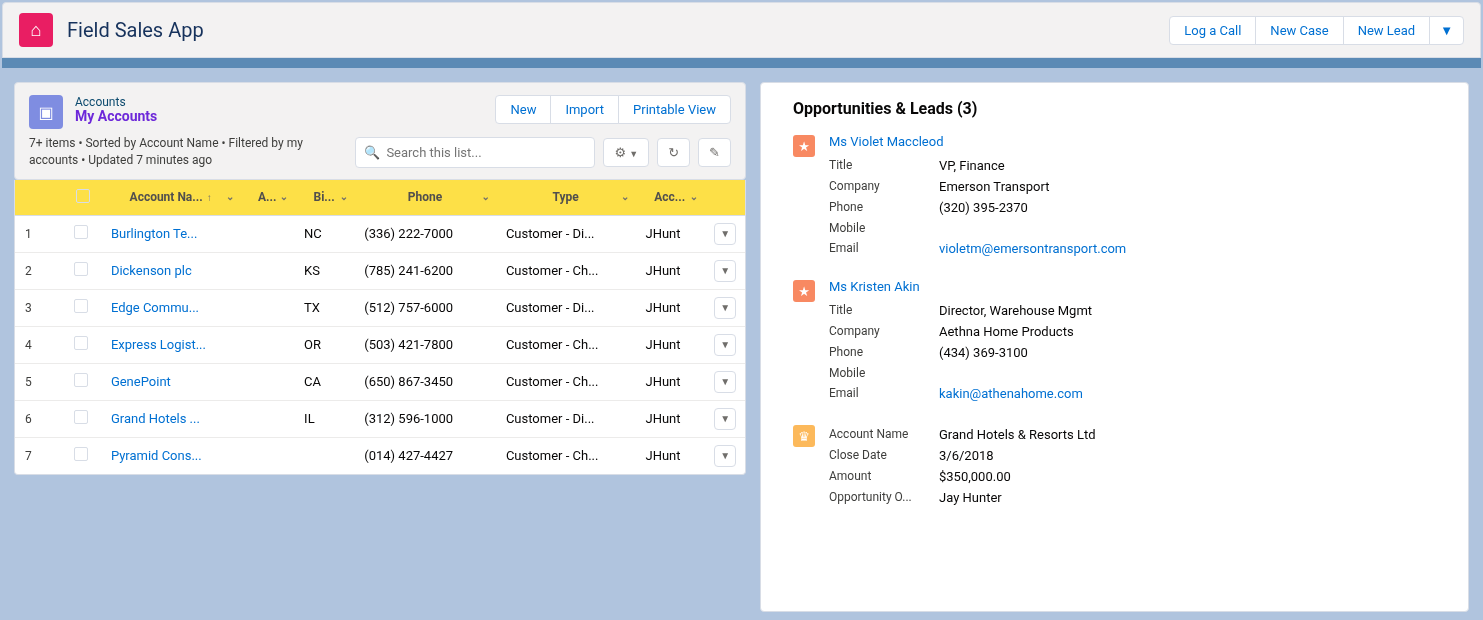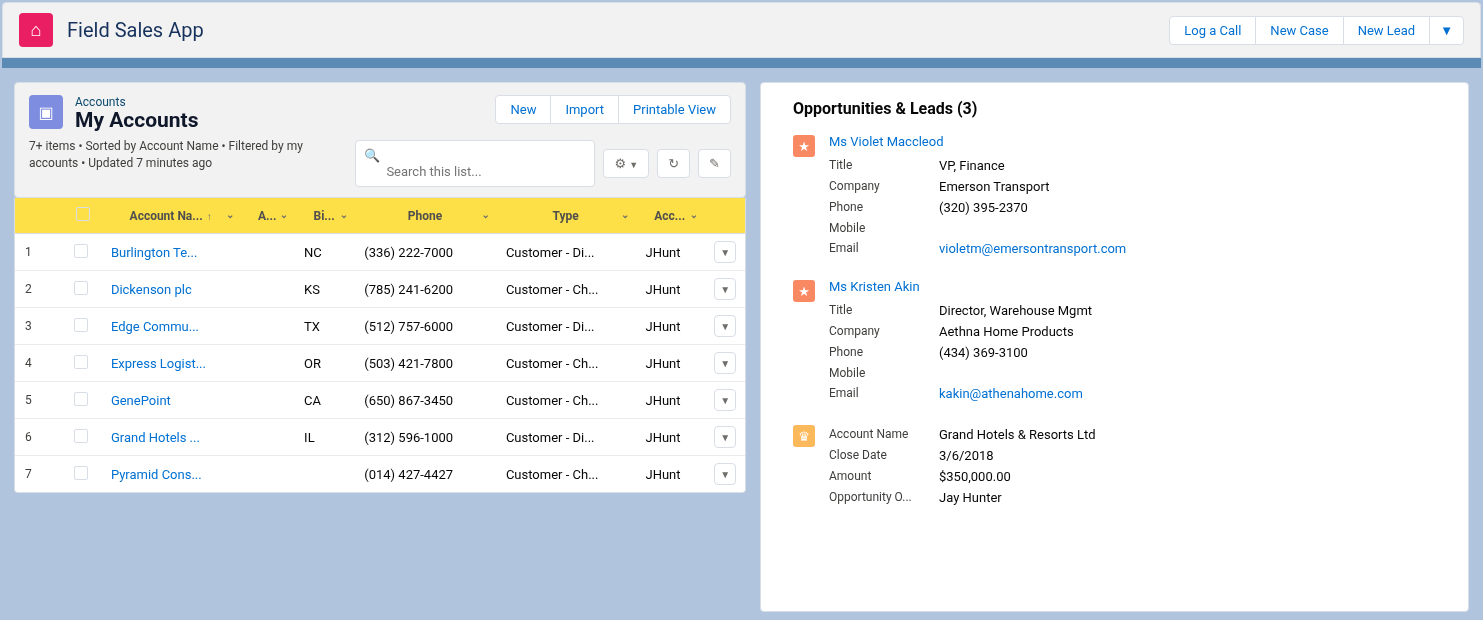--- a/index.html
+++ b/index.html
@@ -16,26 +16,26 @@
 .btn-group .btn:last-child{border-radius:0 4px 4px 0}
 .btn-more{padding:6px 10px}
 .pattern-bar{height:10px;background:#5b8ab5;margin:0 2px}
 .main{display:flex;gap:14px;padding:14px;align-items:flex-start}
 .left-panel{width:732px;background:transparent;border:none;position:relative}
 .left-card{background:#f3f2f2;border:1px solid #d8dde6;border-radius:4px;padding:12px 14px 10px}
 .left-header{display:flex;justify-content:space-between;align-items:flex-start}
 .left-header-left{display:flex;gap:12px}
 .obj-icon{width:34px;height:34px;background:#7f8de1;border-radius:4px;display:flex;align-items:center;justify-content:center;color:#fff;font-size:16px}
 .obj-label{font-size:12px;color:#0c4a6e}
-.obj-title{font-size:21px;font-weight:700;color:#0f172a;margin-top:-1px}
+.obj-title{font-size:14px;font-weight:700;color:#6d28d9;margin-top:-1px}
 .meta{font-size:12px;color:#3e3e3c;margin-top:6px;max-width:300px;line-height:1.4}
 .left-actions .btn{color:#0070d2}
 .toolbar{display:flex;gap:8px;margin-top:8px;align-items:center}
 .search{flex:1;position:relative}
-.search input{width:240px;padding:23px 10px 7px 30px;border:1px solid #d8dde6;border-radius:4px;font-size:13px;color:#3e3e3c}
+.search input{width:240px;padding:7px 10px 7px 30px;border:1px solid #d8dde6;border-radius:4px;font-size:13px;color:#3e3e3c}
 .search-icon{position:absolute;left:9px;top:8px;color:#b0adab;font-size:13px}
 .icon-btn{background:#fff;border:1px solid #d8dde6;border-radius:4px;padding:6px 10px;color:#706e6b;cursor:pointer;font-size:13px}
 .table-wrap{background:#fff;border:1px solid #d8dde6;border-top:none;border-radius:0 0 4px 4px;overflow:hidden}
 table{width:100%;border-collapse:collapse;table-layout:fixed}
 th{font-size:12px;font-weight:700;color:#514f4d;text-align:center;padding:9px 10px;border-bottom:1px solid #d8dde6;background:#fde047;white-space:nowrap;overflow:hidden;text-overflow:ellipsis;position:relative}
 td{padding:7px 10px;font-size:13px;border-top:1px solid #ecebea;white-space:nowrap;overflow:hidden;text-overflow:ellipsis}
 tr td:first-child{color:#3e3e3c;font-size:12px}
 .link{color:#0070d2;cursor:pointer}
 .chk{width:14px;height:14px;border:1px solid #d8dde6;border-radius:2px;display:inline-block}
 .row-action{width:22px;height:22px;border:1px solid #d8dde6;border-radius:4px;background:#fff;display:flex;align-items:center;justify-content:center;font-size:10px;color:#706e6b;cursor:pointer}

